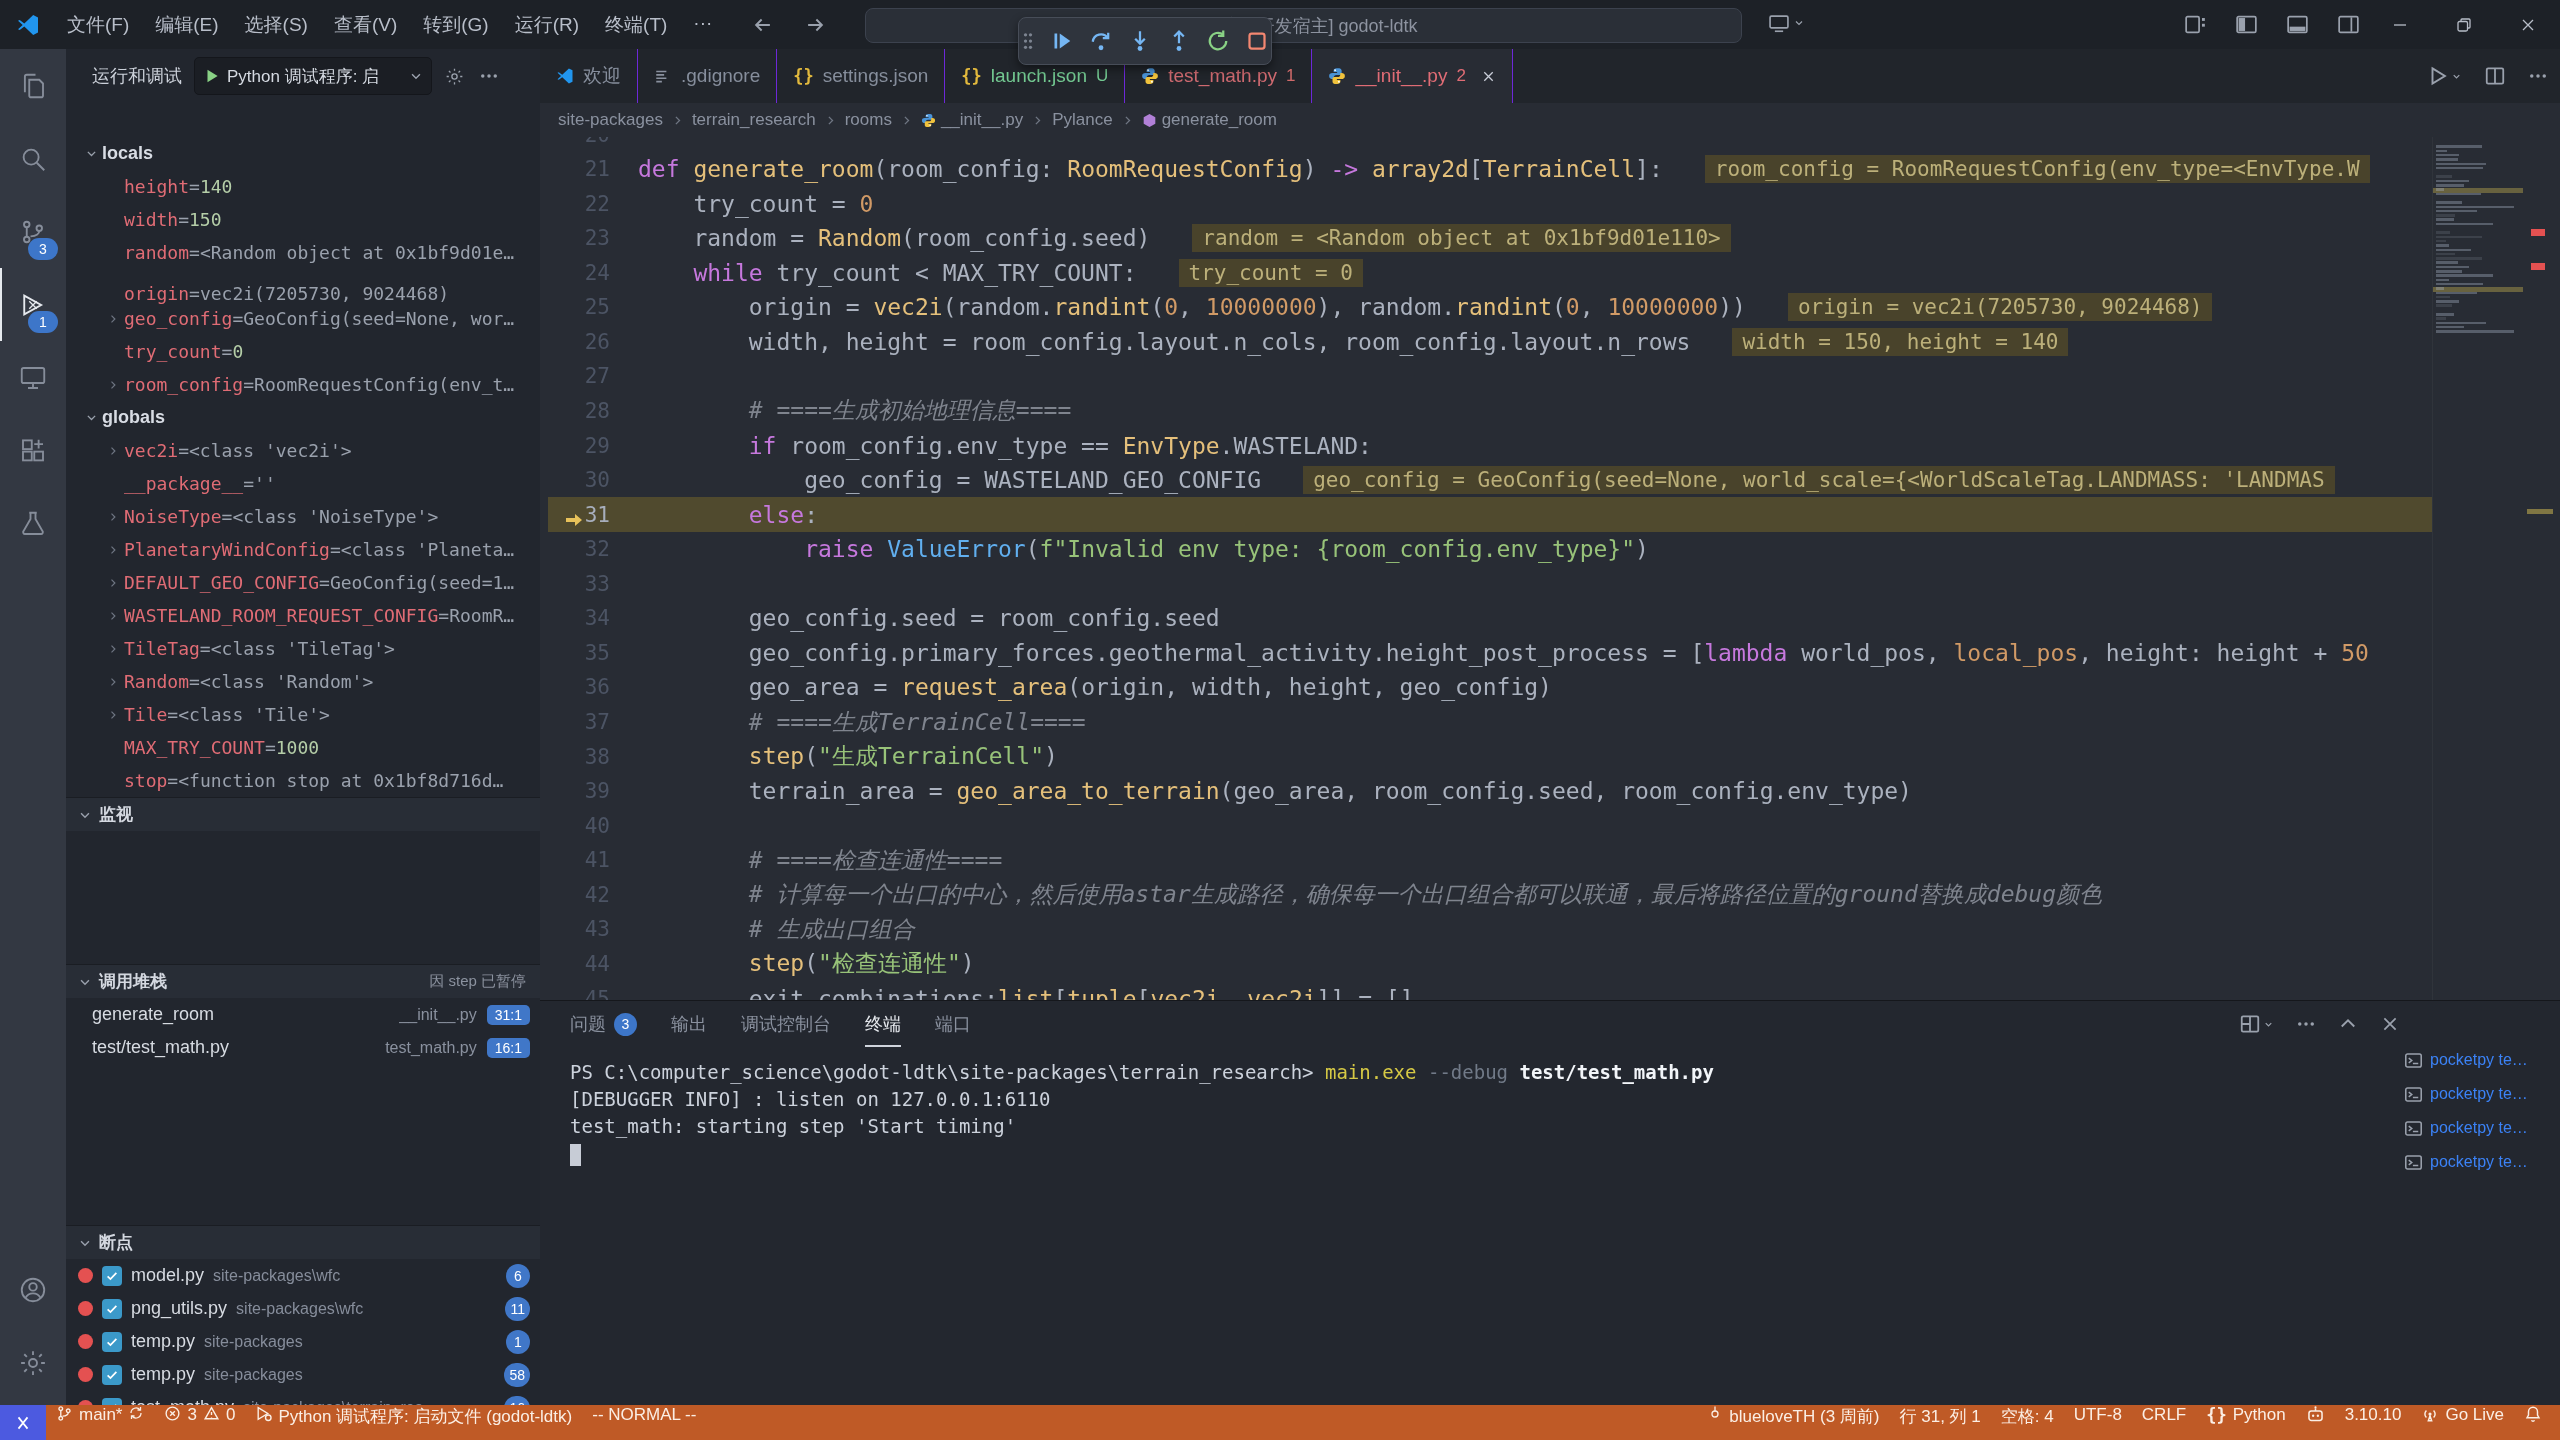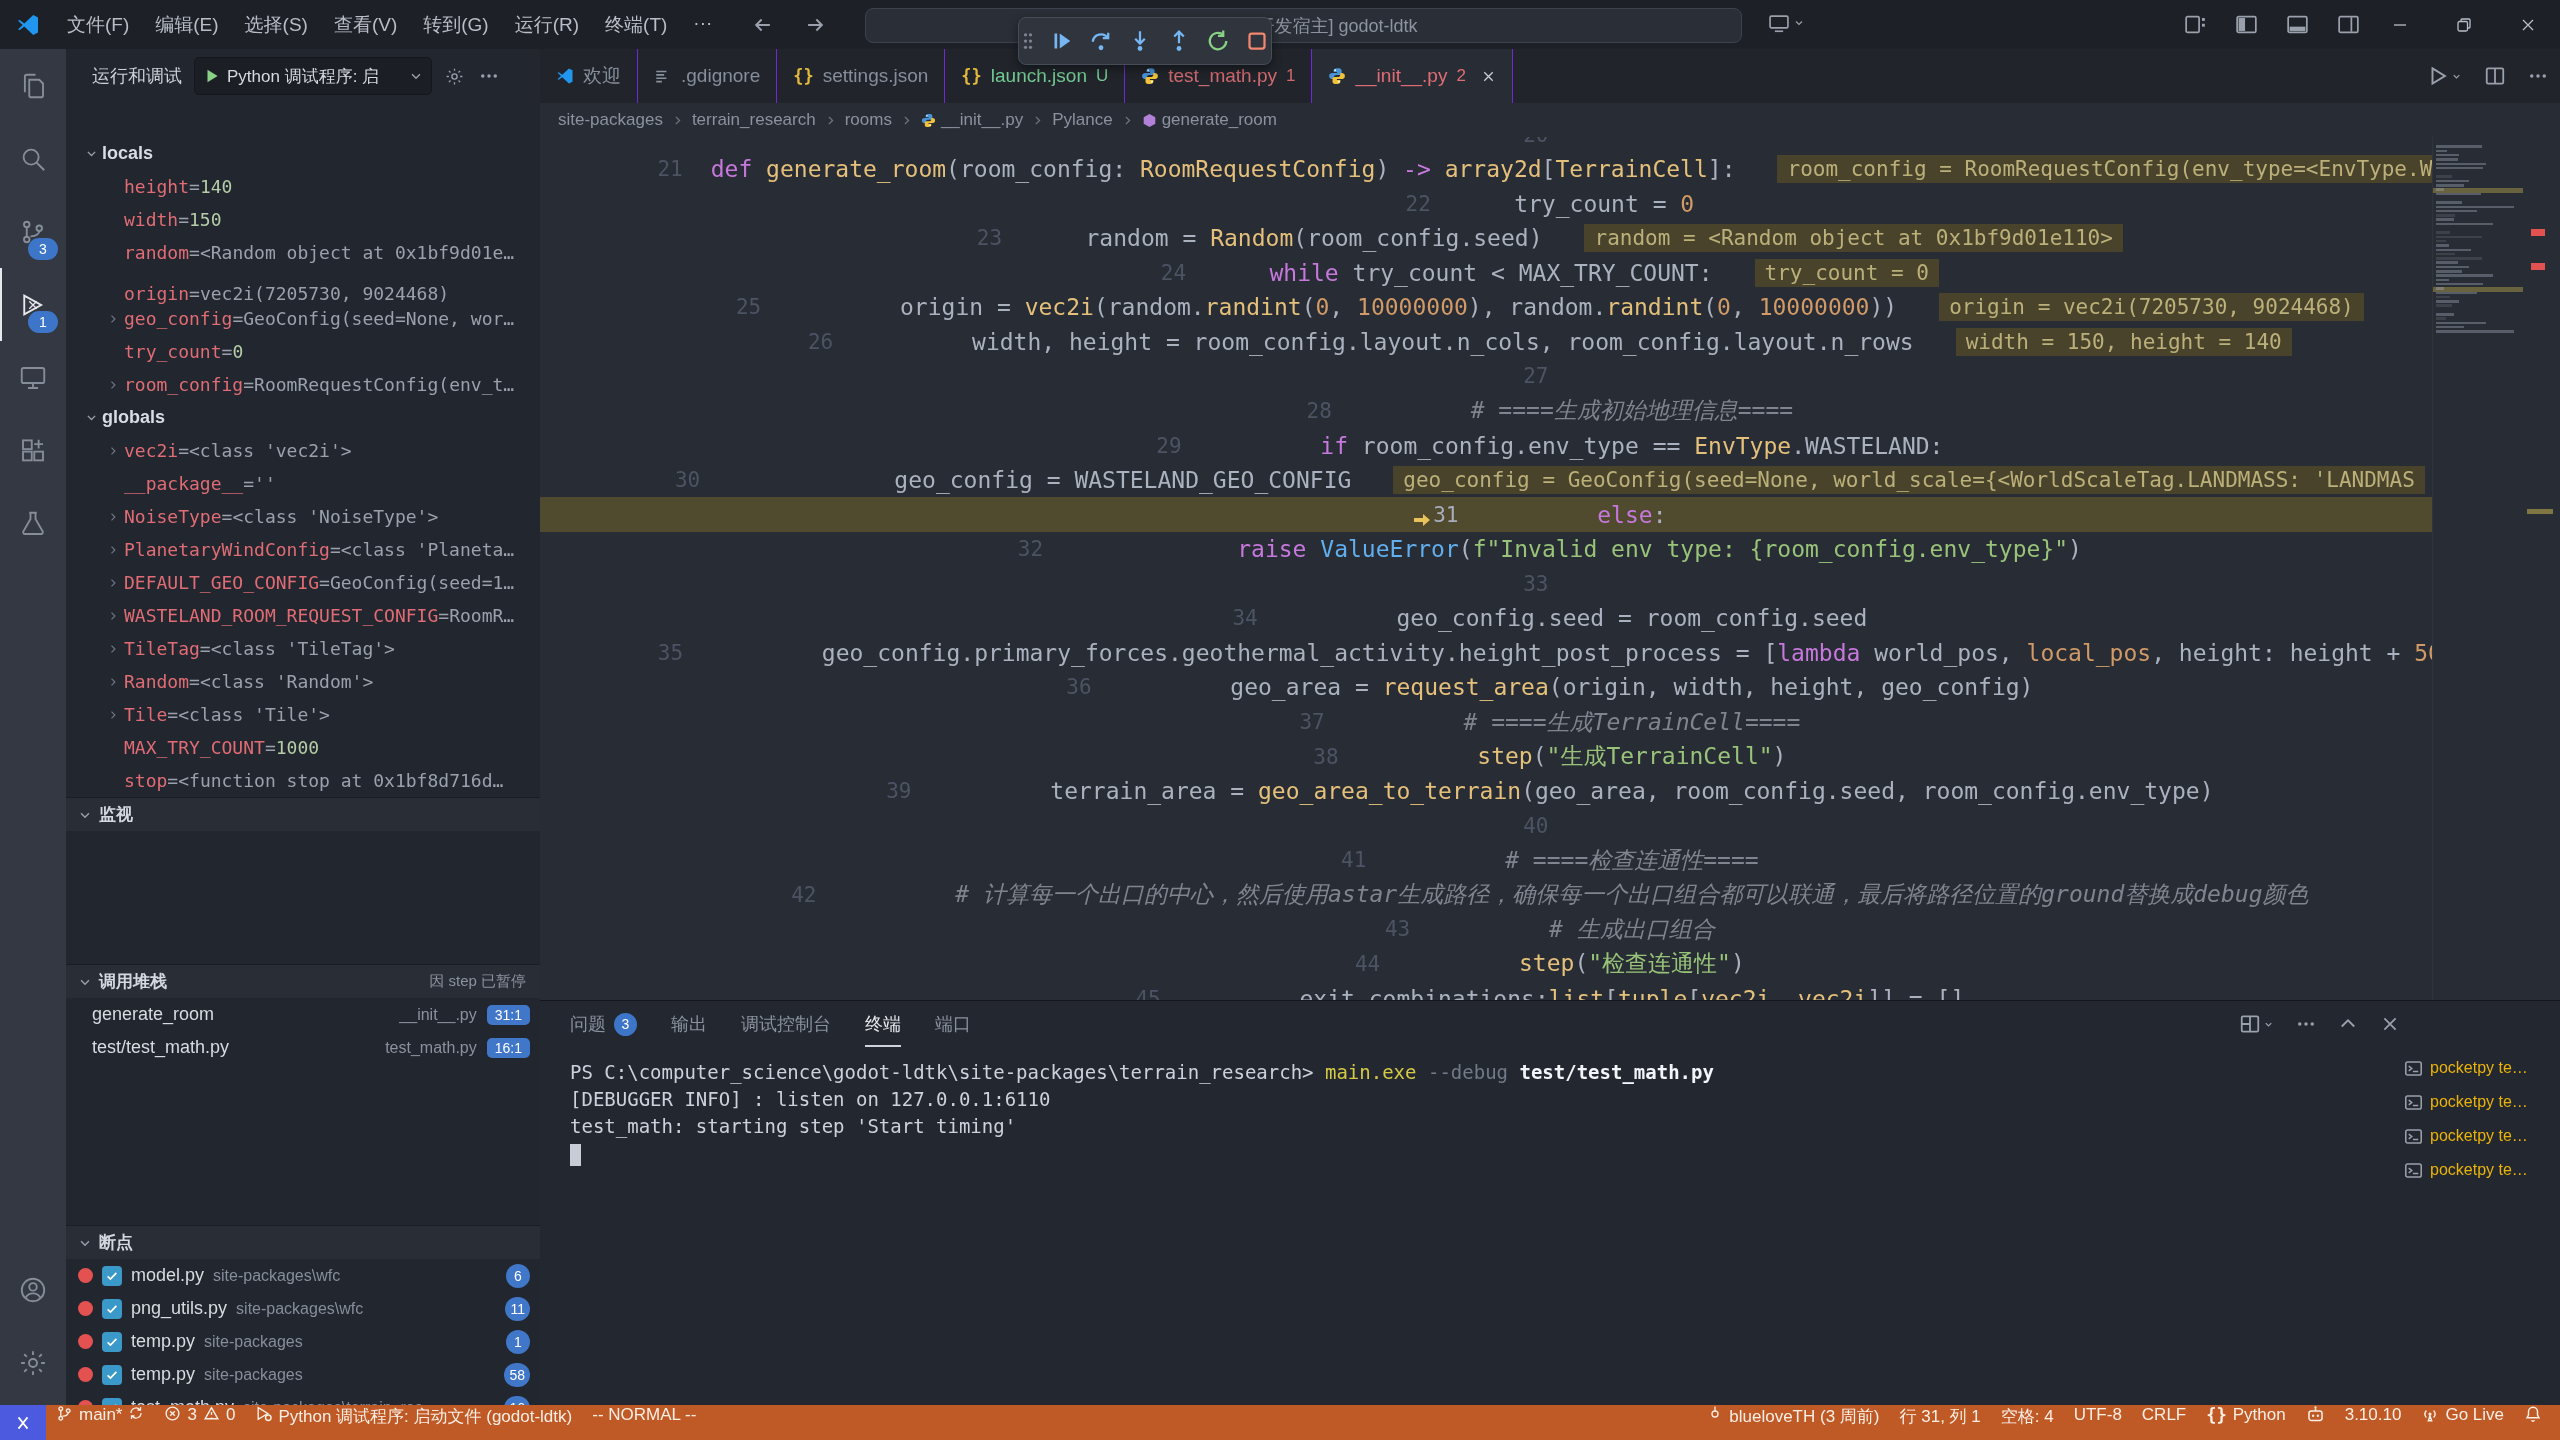--- a/index.html
+++ b/index.html
@@ -72,21 +72,21 @@
   .tab.active{background:#282c34;}
   .tab .tsuffix{font-size:17px;}
   .braces-ic{color:#e2b93d;font-weight:bold;font-size:17px;font-family:"DejaVu Sans Mono",monospace;}
   #tabbar-actions{position:absolute;right:12px;top:0;height:54px;display:flex;align-items:center;gap:22px;}
   #breadcrumbs{position:absolute;left:0;top:54px;width:2020px;height:34px;background:#282c34;
                display:flex;align-items:center;gap:8px;padding-left:18px;box-sizing:border-box;
                font-size:17px;color:#8a919f;}
   .bc-item{display:flex;align-items:center;gap:5px;}
   
   #code{position:absolute;left:0;top:88px;width:2020px;height:863px;overflow:hidden;background:#282c34;}
-  .code-row{position:absolute;left:0;width:1983px;height:35px;display:flex;align-items:center;justify-content:center;}
+  .code-row{position:absolute;left:8px;width:1983px;height:35px;display:flex;align-items:center;}
   .code-row.cur{background:#504a2e;}
   .ln{width:90px;flex:none;text-align:right;padding-right:28px;box-sizing:border-box;
       font-family:"DejaVu Sans Mono",monospace;font-size:21px;color:#4c5464;position:relative;}
   .cur .ln{color:#a7aebc;}
   .ln .cur-arrow{position:absolute;left:16px;top:9px;}
   .ctext{font-family:"DejaVu Sans Mono",monospace;font-size:23px;white-space:pre;color:#abb2bf;}
   .tk-kw{color:#c678dd;} .tk-fn{color:#e5c07b;} .tk-ty{color:#e5c07b;} .tk-cls{color:#61afef;}
   .tk-num{color:#d19a66;} .tk-str{color:#98c379;} .tk-com{color:#7f848e;font-style:italic;}
   .tk-p{color:#abb2bf;} .tk-pa{color:#d19a66;}
   .dbg-hint{margin-left:42px;background:#49432b;color:#bcb07a;font-family:"DejaVu Sans Mono",monospace;
@@ -104,21 +104,21 @@
   .ptab{display:flex;align-items:center;gap:8px;font-size:18px;color:#8a919f;height:46px;}
   .ptab.active{color:#e6e9ee;box-shadow:inset 0 -2px 0 #cfd4dc;}
   .pbadge{min-width:23px;height:23px;border-radius:12px;background:#3d76c9;color:#fff;font-size:14px;
           display:flex;align-items:center;justify-content:center;}
   #panel-actions{position:absolute;right:160px;top:0;height:46px;display:flex;align-items:center;gap:22px;}
   #terminal{position:absolute;left:30px;top:58px;width:1800px;}
   .tline{font-family:"DejaVu Sans Mono",monospace;font-size:19px;line-height:27px;white-space:pre;color:#ccd2dc;}
   .t-yellow{color:#d6c945;} .t-dim{color:#717a88;} .t-bold{color:#f2f5f9;font-weight:bold;}
   .t-cursor{display:inline-block;width:11px;height:22px;background:#c7ccd6;vertical-align:middle;}
   #sessions{position:absolute;right:6px;top:50px;width:150px;}
-  .sess{height:34px;display:flex;align-items:center;gap:7px;font-size:16px;color:#eab308;white-space:nowrap;overflow:hidden;}
+  .sess{height:34px;display:flex;align-items:flex-start;gap:7px;font-size:16px;color:#3b82f6;white-space:nowrap;overflow:hidden;}
   
   #statusbar{position:absolute;left:0;top:1405px;width:2560px;height:35px;background:#bf5a26;
              display:flex;align-items:center;color:#fbeee4;font-size:17px;}
   #remote{width:46px;height:35px;background:#4c5ae0;display:flex;align-items:center;justify-content:center;flex:none;}
   .sb-item{display:flex;align-items:flex-start;gap:6px;padding:0 10px;height:35px;white-space:nowrap;}
   #sb-left{display:flex;align-items:center;}
   #sb-right{margin-left:auto;display:flex;align-items:center;padding-right:8px;}
 </style>
 </head>
 <body>

